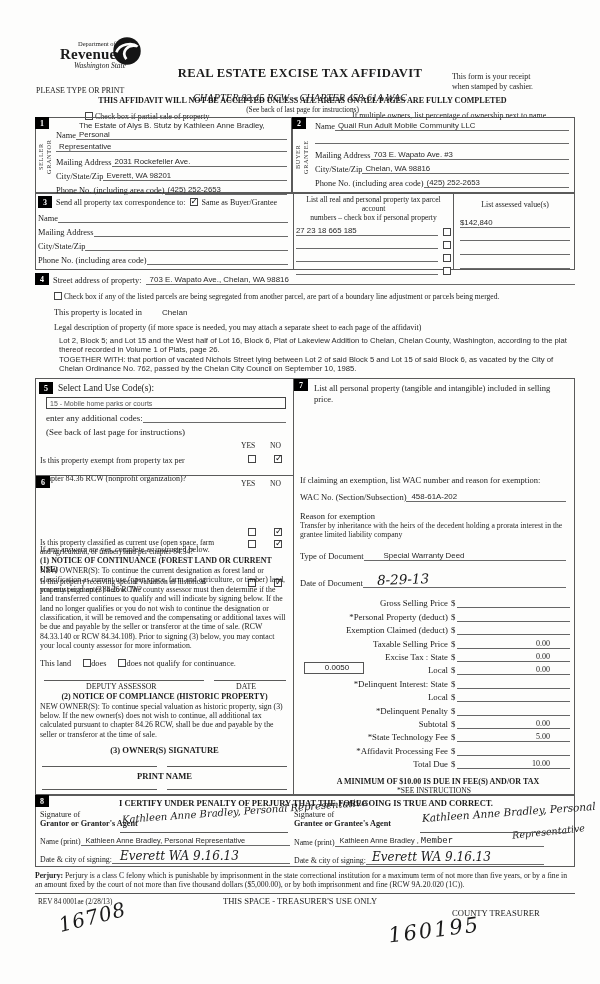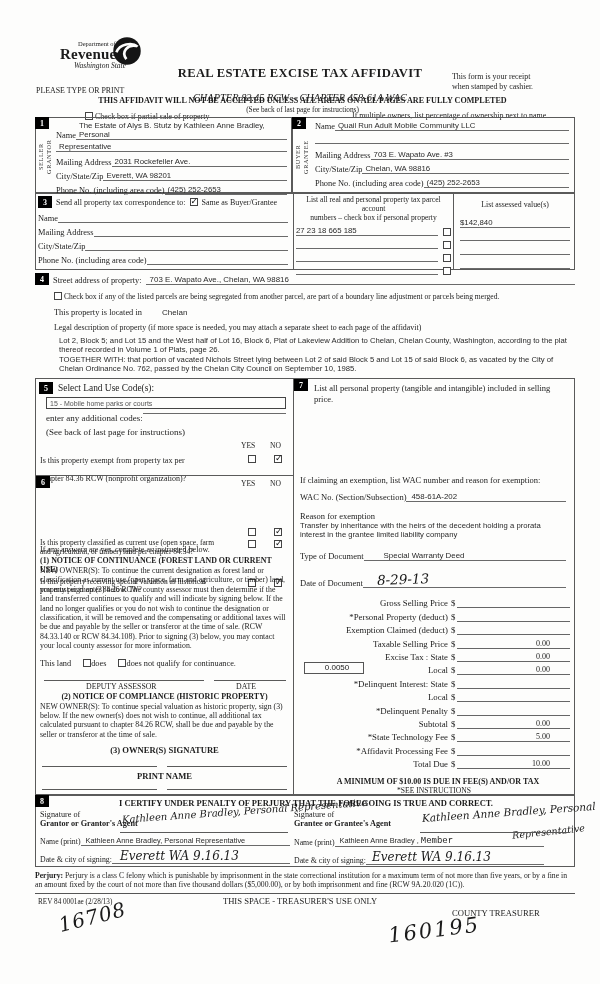--- a/index.html
+++ b/index.html
@@ -227,21 +227,21 @@
   <div class="pbox" style="left:35px; top:378px; width:540px; height:417px;">
     <div class="scan-line" style="left:257px; top:0; width:1px; height:100%;"></div>
 
     <div class="abs" style="left:0; top:0; width:257px; height:100%;">
 
       <div class="abs" style="left:3px; top:3px; display:flex; gap:5px; align-items:center;">
         <span class="badge">5</span>
         <span style="font-size:9.4px;">Select Land Use Code(s):</span>
       </div>
       <div class="abs typed" style="left:10px; top:18px; width:240px; height:12px; border:1px solid #444; font-size:7px; padding:2px 0 0 3px; color:#555;">15 - Mobile home parks or courts</div>
-      <div class="abs" style="left:10px; top:34px; width:240px; display:flex; font-size:9px; align-items:flex-start;">
+      <div class="abs" style="left:10px; top:34px; width:240px; display:flex; font-size:9px; align-items:flex-end;">
         <span>enter any additional codes:</span>
         <span class="fill" style="flex:1;"></span>
       </div>
       <div class="abs" style="left:10px; top:48px; font-size:9px;">(See back of last page for instructions)</div>
 
       <span class="ynhead" style="left:205px; top:62px;">YES</span>
       <span class="ynhead" style="left:234px; top:62px;">NO</span>
 
       <div class="qrow abs" style="left:4px; top:73px; width:253px;">
         <span style="display:block; width:160px; font-size:8px; line-height:18px;">Is this property exempt from property tax per chapter 84.36 RCW (nonprofit organization)?</span>
@@ -301,21 +301,21 @@
       <div class="abs" style="left:20px; top:4px; width:252px; font-size:8.5px; line-height:10.5px;">List all  personal property (tangible and intangible) included in selling price.</div>
 
       <div class="abs" style="left:6px; top:96px; width:270px; font-size:8.5px;">If claiming an exemption, list WAC number and reason for exemption:</div>
 
       <div class="abs" style="left:6px; top:113px; width:266px; display:flex; align-items:flex-end; font-size:8.5px;">
         <span>WAC No. (Section/Subsection)</span>
         <span class="fill typed" style="flex:1; font-size:7.9px; padding-left:5px;">458-61A-202</span>
       </div>
 
       <div class="abs" style="left:6px; top:132px; font-size:8.5px;">Reason for exemption</div>
-      <div class="abs typed" style="left:6px; top:142px; width:268px; font-size:7.7px; line-height:9.3px;">Transfer by inheritance with the heirs of the decedent holding a prorata interest in the grantee limited liability company</div>
+      <div class="abs typed" style="left:6px; top:142px; width:268px; font-size:7.7px; line-height:9.3px;font-family:Liberation Serif, serif;">Transfer by inheritance with the heirs of the decedent holding a prorata interest in the grantee limited liability company</div>
 
       <div class="abs" style="left:6px; top:172px; width:266px; display:flex; align-items:flex-end; font-size:8.5px;">
         <span>Type of Document</span>
         <span class="fill typed" style="flex:1; font-size:7.9px; padding-left:20px;">Special Warranty Deed</span>
       </div>
 
       <div class="abs" style="left:6px; top:192px; width:266px; display:flex; align-items:flex-end; font-size:8.5px;">
         <span>Date of Document</span>
         <span class="fill" style="flex:1; padding-left:14px;"><span class="script" style="font-size:13.5px; display:inline-block; transform:rotate(-2deg);">8-29-13</span></span>
       </div>

